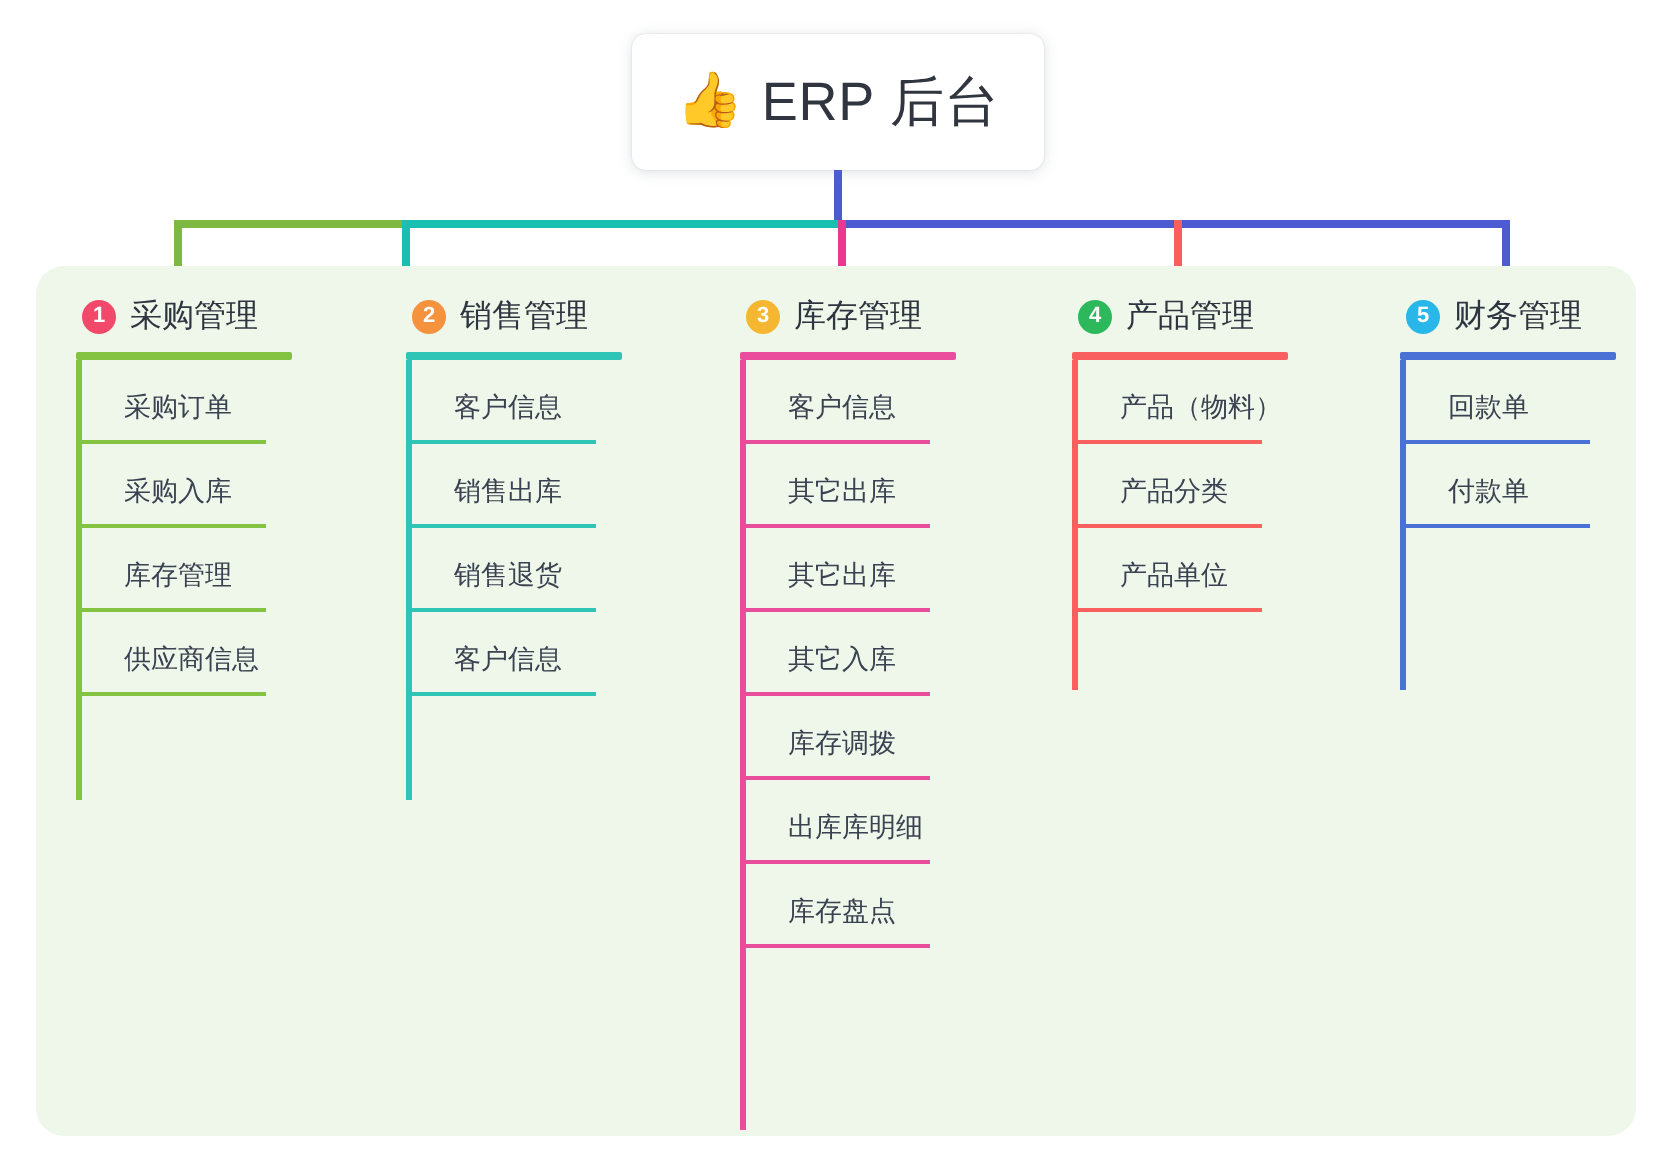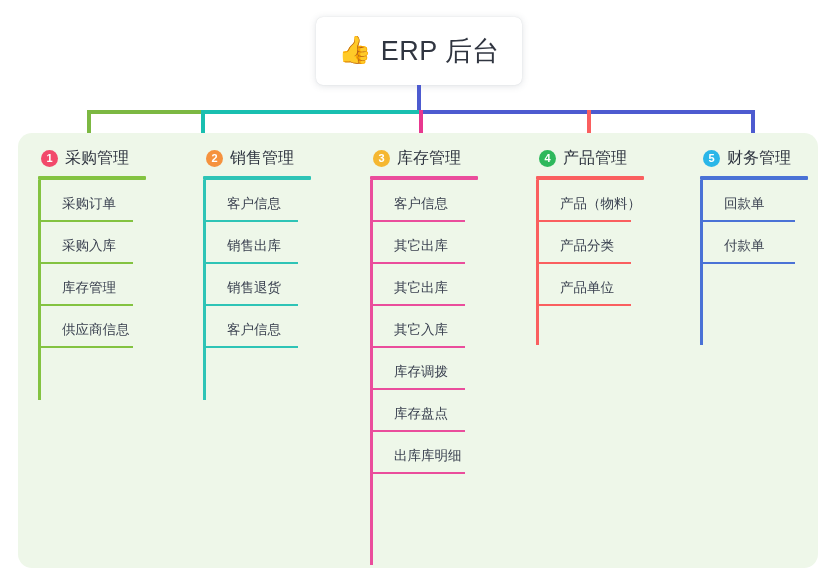--- a/index.html
+++ b/index.html
@@ -236,25 +236,25 @@
           </div>
           <div class="item">
             <span class="item-label">其它入库</span>
             <div class="item-rule" style="width: 95px; background: rgb(234, 77, 156);"></div>
           </div>
           <div class="item">
             <span class="item-label">库存调拨</span>
             <div class="item-rule" style="width: 95px; background: rgb(234, 77, 156);"></div>
           </div>
           <div class="item">
+            <span class="item-label">出库库明细</span>
+            <div class="item-rule" style="width: 95px; background: rgb(234, 77, 156);"></div>
+          </div>
+          <div class="item">
             <span class="item-label">库存盘点</span>
-            <div class="item-rule" style="width: 95px; background: rgb(234, 77, 156);"></div>
-          </div>
-          <div class="item">
-            <span class="item-label">出库库明细</span>
             <div class="item-rule" style="width: 95px; background: rgb(234, 77, 156);"></div>
           </div>
         </div>
       </div>
       <div class="column" style="left: 536px;">
         <div class="col-head">
           <span class="badge" style="background: rgb(46, 184, 92);">4</span>
           <span class="col-title">产品管理</span>
         </div>
         <div class="col-underline" style="width: 108px; background: rgb(250, 95, 95);"></div>

